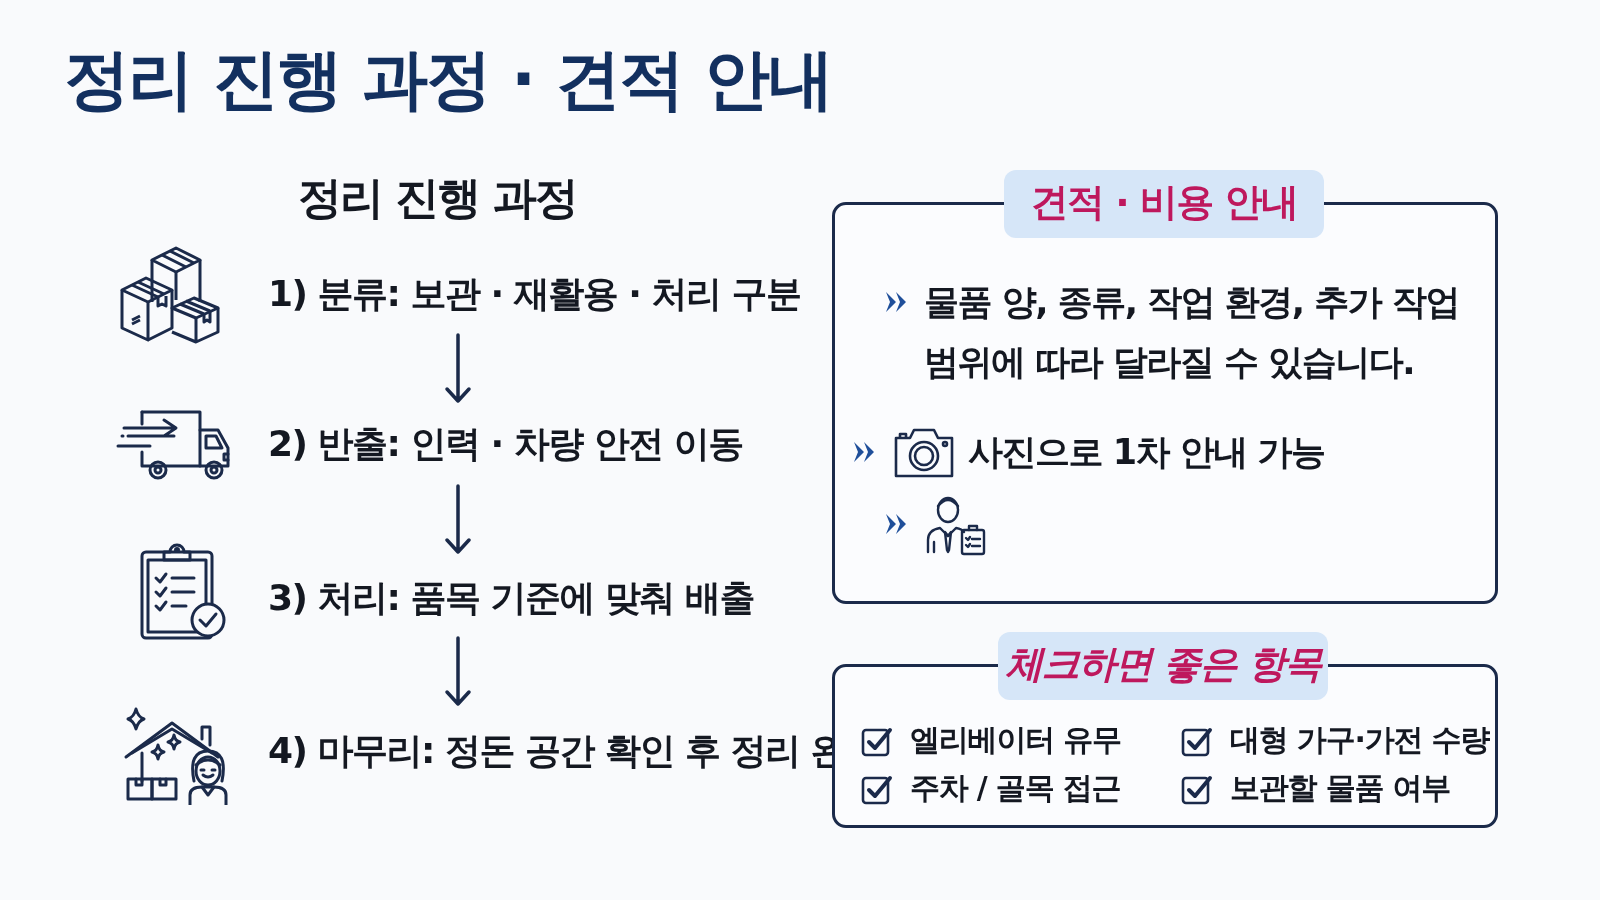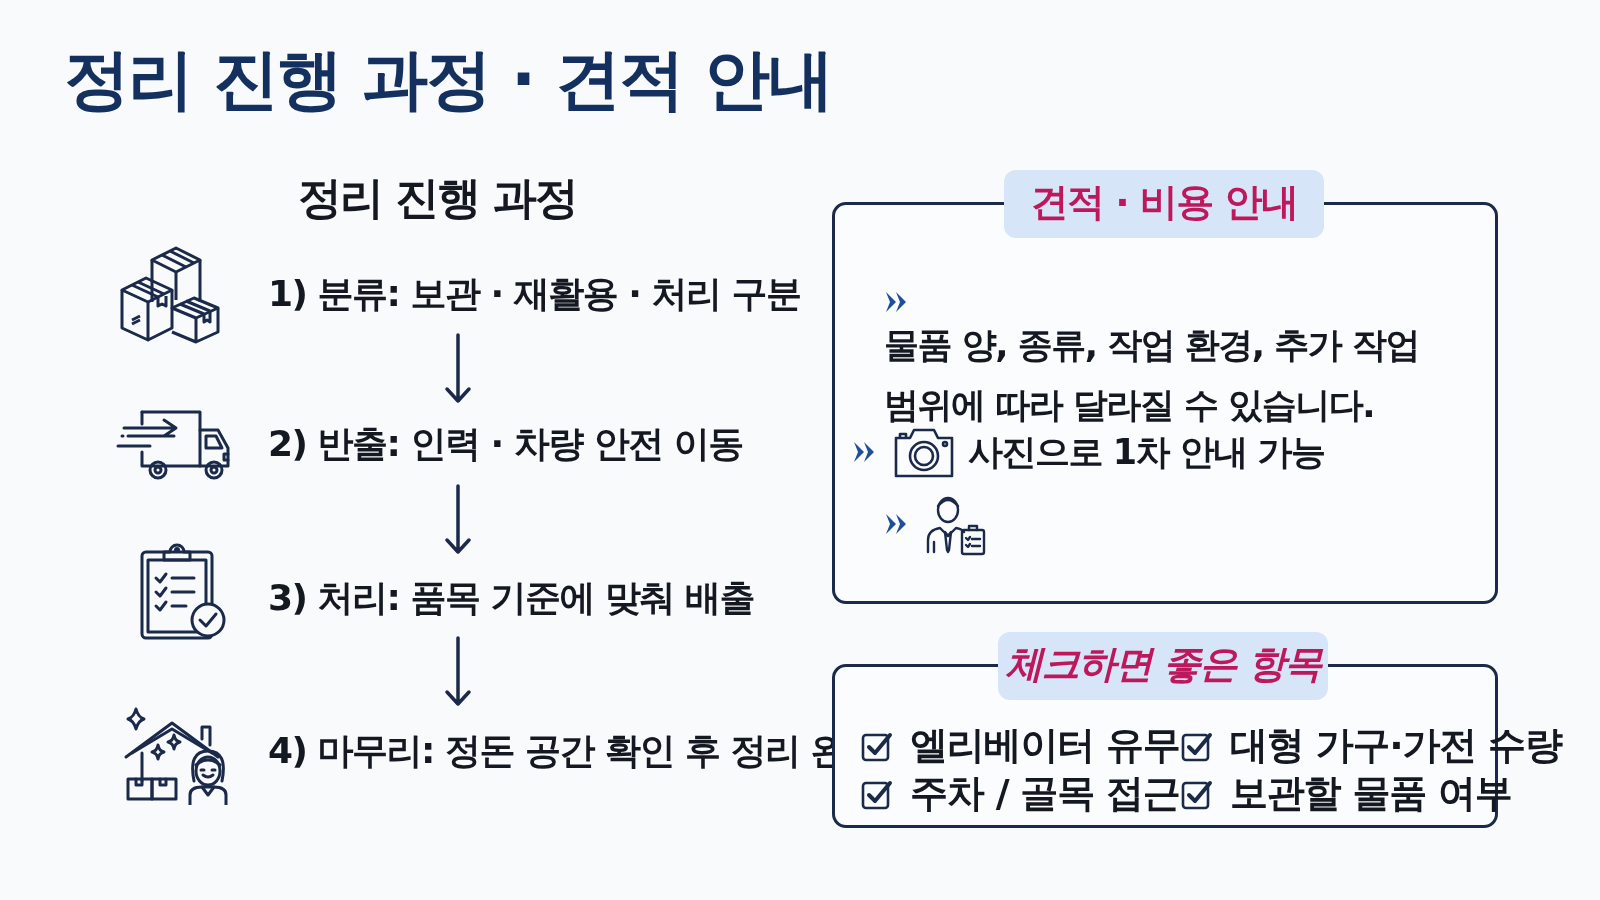--- a/index.html
+++ b/index.html
@@ -37,21 +37,21 @@
     position: absolute; background: #d6e6f8; color: #be185d;
     font-weight: 800; font-size: 38px; letter-spacing: -1.5px;
     border-radius: 12px; text-align: center; line-height: 64px; height: 68px;
   }
   .bullet { position: absolute; display: flex; align-items: center; }
   .chev { width: 26px; height: 26px; margin-right: 14px; }
   .bullet-text { font-size: 35px; font-weight: 600; letter-spacing: -1.5px; color: #141821; line-height: 60px; }
   .bullet-icon { width: 64px; height: 64px; margin-right: 12px; }
   .check-item { position: absolute; display: flex; align-items: center; }
   .check-item svg { width: 34px; height: 34px; margin-right: 16px; }
-  .check-text { font-size: 38px; font-weight: 600; letter-spacing: -1.2px; color: #141821; }
+  .check-text { font-size: 30px; font-weight: 600; letter-spacing: -1.2px; color: #141821; }
 </style>
 </head>
 <body>
 
 <h1 class="main-title">정리 진행 과정 · 견적 안내</h1>
 
 <h2 class="process-title">정리 진행 과정</h2>
 
 <div class="step" style="top:240px;">
   <div class="icon">
@@ -151,21 +151,21 @@
     </svg>
   </div>
   <div class="step-text" style="top:38px;">
     <span class="head">4) 마무리:</span><span class="body"> 정돈 공간 확인 후 정리 완료</span>
   </div>
 </div>
 
 <div class="box" style="left:832px; top:202px; width:660px; height:396px;"></div>
 <div class="box-label" style="left:1004px; top:170px; width:320px;">견적 · 비용 안내</div>
 
-<div class="bullet" style="left:884px; top:272px; align-items:flex-start;flex-direction:column;">
+<div class="bullet" style="left:884px; top:272px; align-items:flex-start;">
   <svg class="chev" style="margin-top:17px;" viewBox="0 0 26 26">
     <path d="M2 3 L12 13 L2 23 L6 13 Z M12 3 L22 13 L12 23 L16 13 Z" fill="#1f4f9a"></path>
   </svg>
   <div>
     <div class="bullet-text">물품 양, 종류, 작업 환경, 추가 작업</div>
     <div class="bullet-text">범위에 따라 달라질 수 있습니다.</div>
   </div>
 </div>
 
 <div class="bullet" style="left:852px; top:420px;">

